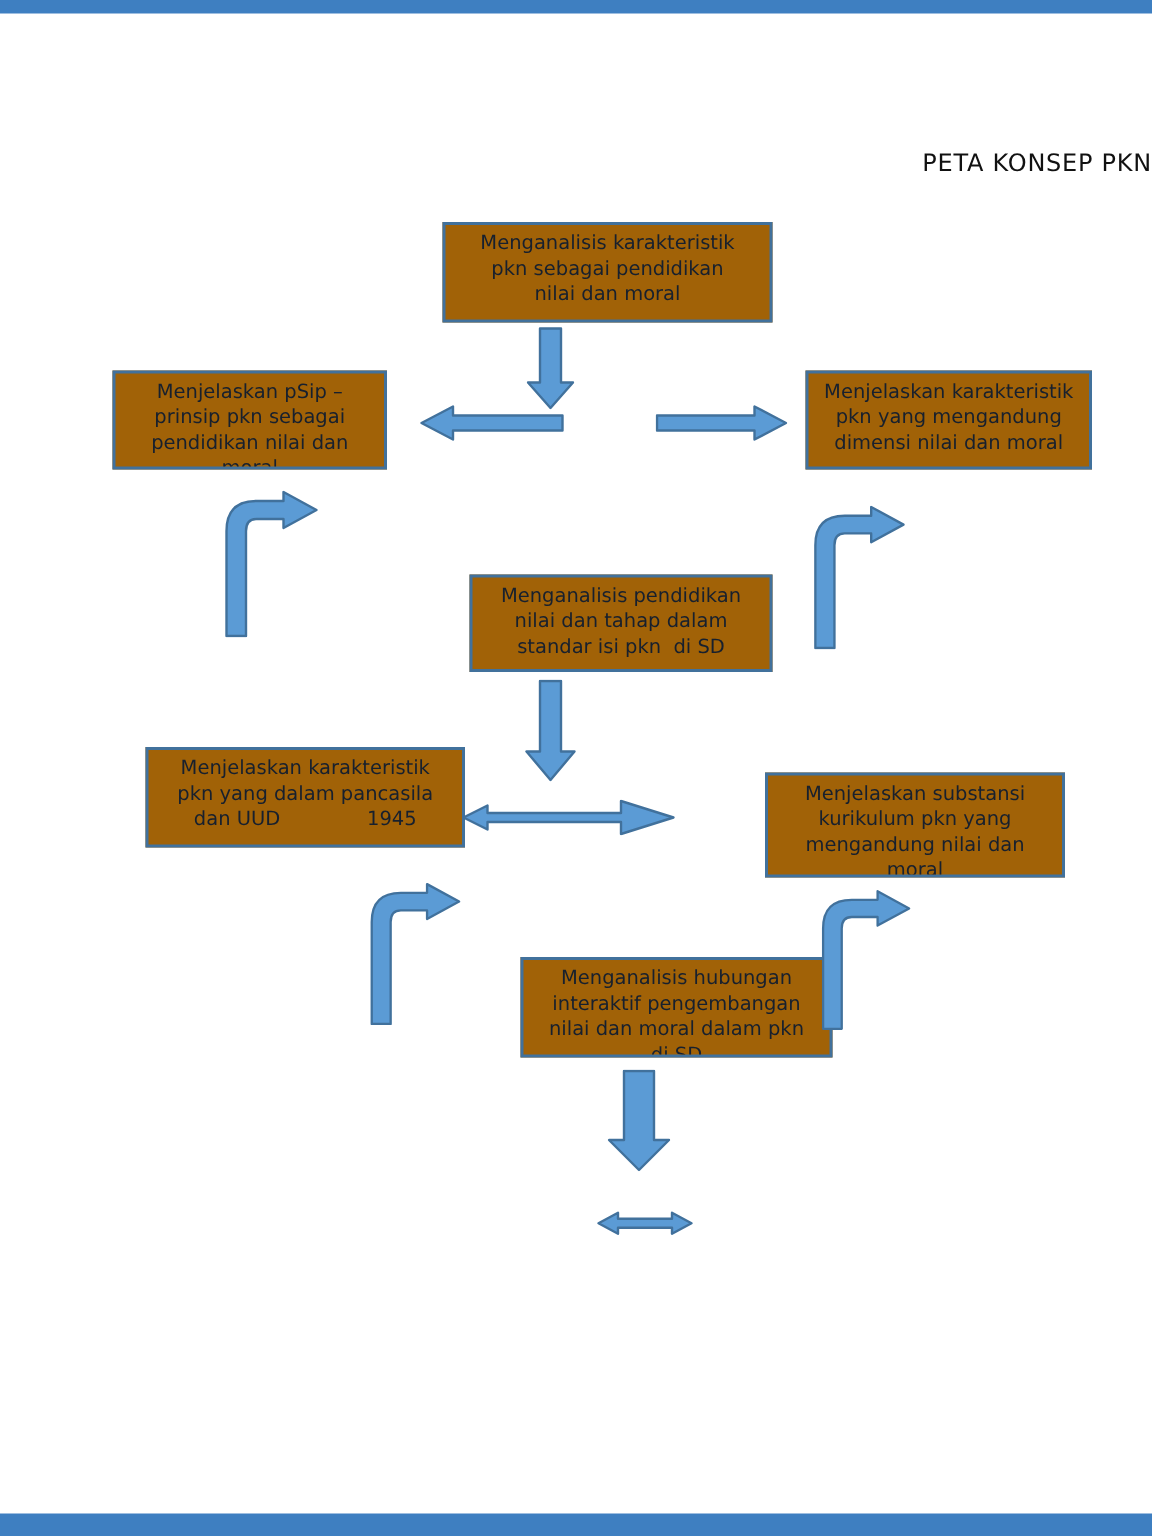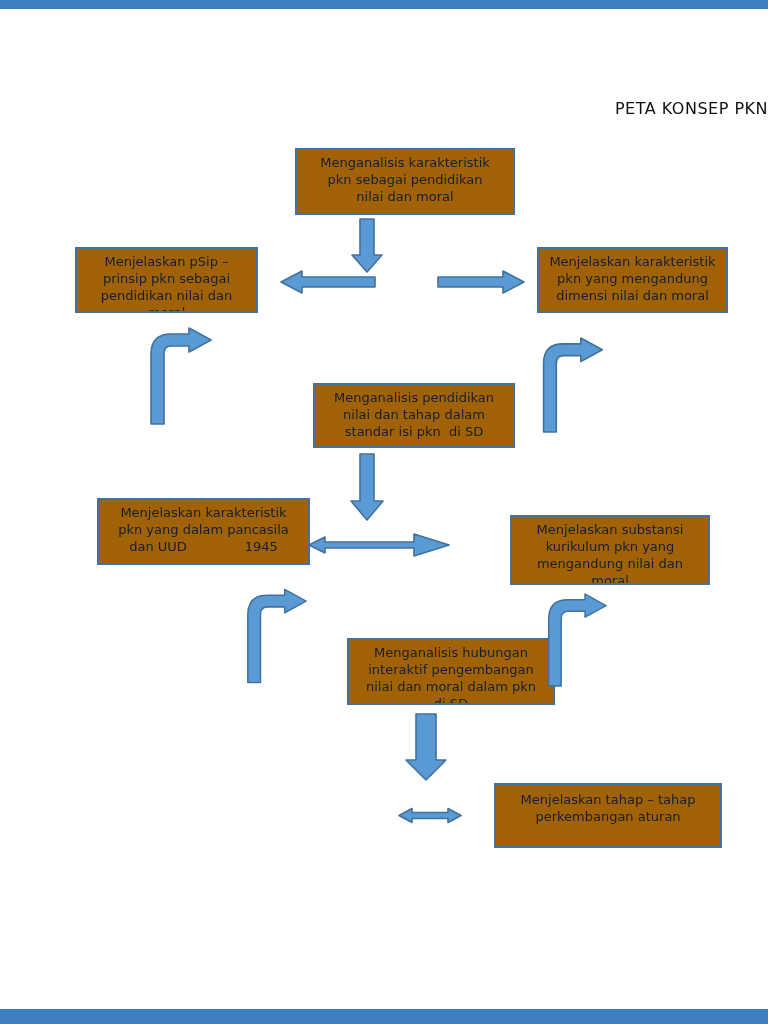--- a/index.html
+++ b/index.html
@@ -59,22 +59,20 @@
 kurikulum pkn yang
 mengandung nilai dan
 moral</div>
 
   <div class="node" style="left:332px;top:638px;width:208px;height:67px;margin-left:15px;">Menganalisis hubungan
 interaktif pengembangan
 nilai dan moral dalam pkn
 di SD</div>
 
 
-  <div class="node" style="left:494px;top:783px;width:228px;height:65px;padding-top:6px;">Menjelaskan tahap – tahap
-perkembangan aturan</div>
 
   <svg class="connector" style="left:351px;top:218px;" width="32" height="55" viewBox="0 0 32 55">
     <path d="M9,1 L23,1 L23,37 L31,37 L16,54 L1,37 L9,37 Z"></path>
   </svg>
 
   <svg class="connector" style="left:280px;top:270px;" width="96" height="24" viewBox="0 0 96 24">
     <path d="M1,12 L22,1 L22,7 L95,7 L95,17 L22,17 L22,23 Z"></path>
   </svg>
 
   <svg class="connector" style="left:437px;top:270px;" width="88" height="24" viewBox="0 0 88 24">

